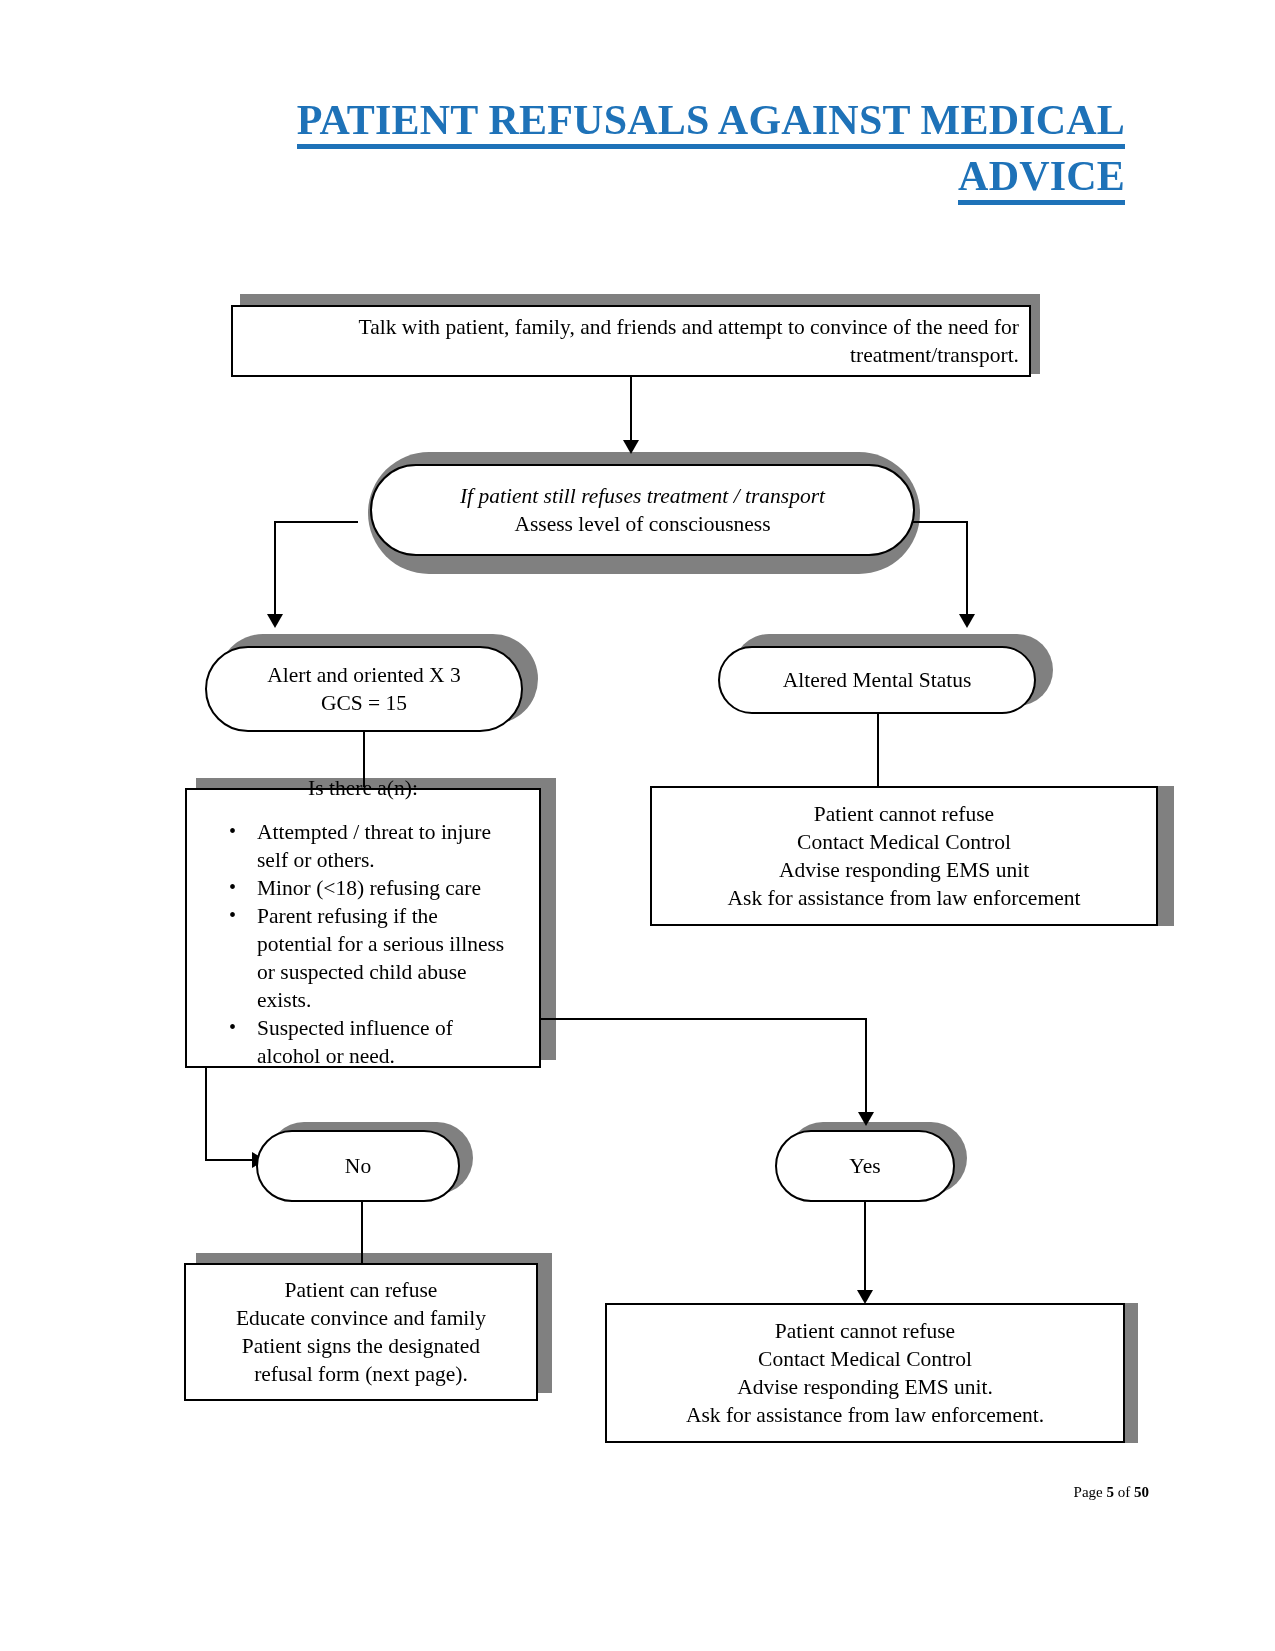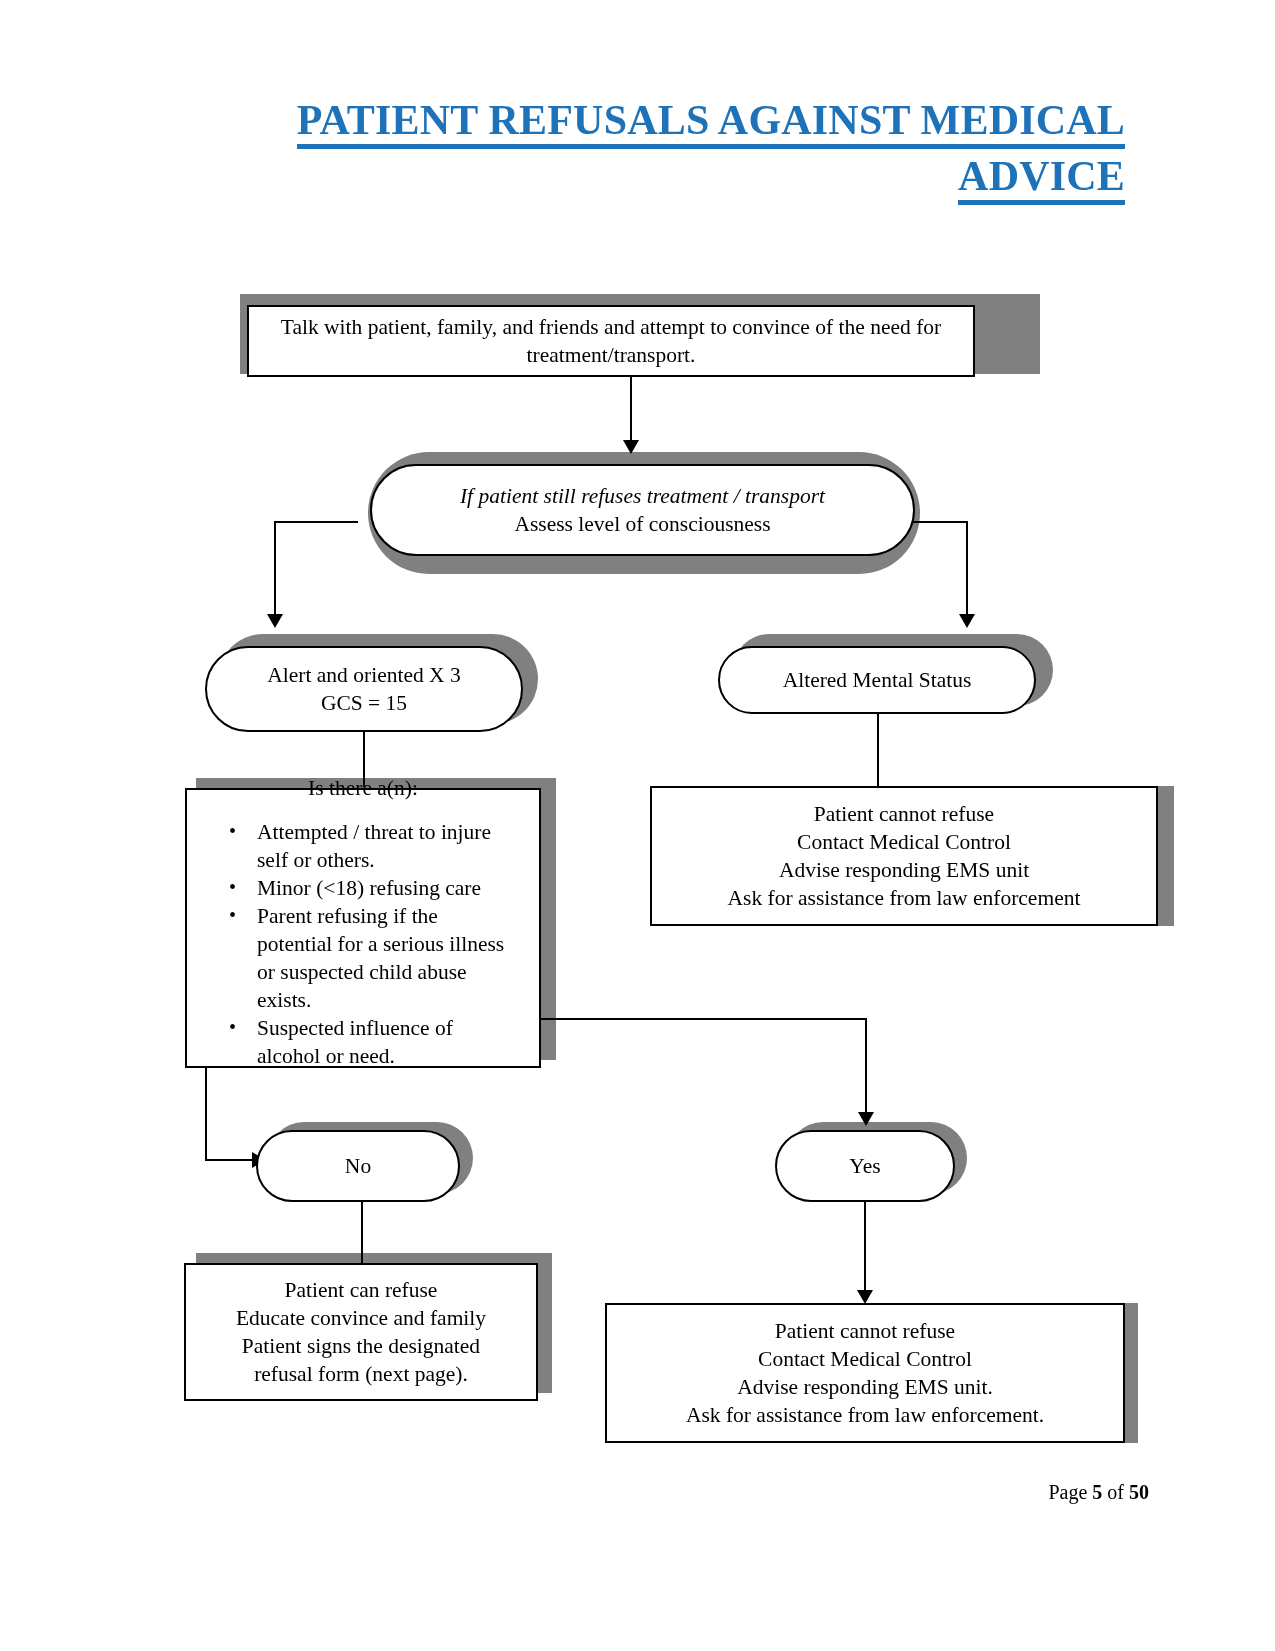--- a/index.html
+++ b/index.html
@@ -107,36 +107,36 @@
     border-top: 8px solid transparent;
     border-bottom: 8px solid transparent;
     border-left: 14px solid #000000;
     z-index: 2;
   }
 
   
   #page-footer {
     position: absolute;
     right: 126px; top: 1480px;
-    font-size: 20px;
+    font-size: 15px;
     line-height: 24px;
     white-space: pre;
   }
   #page-footer b { font-weight: bold; }
 </style>
 </head>
 <body>
 
 <div id="page-title">
   <span class="tl">PATIENT REFUSALS AGAINST MEDICAL</span><br>
   <span class="tl">ADVICE</span>
 </div>
 
 <div class="shadow rect" style="left:240px; top:294px; width:800px; height:80px;"></div>
-<div class="node rect" id="node-start" style="left:247px; top:305px; width:728px; height:72px;">
+<div class="node rect" id="node-start" style="left:231px; top:305px; width:800px; height:72px;text-align:right;">
   <div class="inner">
     <div>Talk with patient, family, and friends and attempt to convince of the need for</div>
     <div>treatment/transport.</div>
   </div>
 </div>
 
 <div class="ln-v" style="left:630px; top:377px; height:65px;"></div>
 <div class="arrow-down" style="left:623px; top:440px;"></div>
 
 <div class="shadow pill" style="left:368px; top:452px; width:552px; height:122px;"></div>

